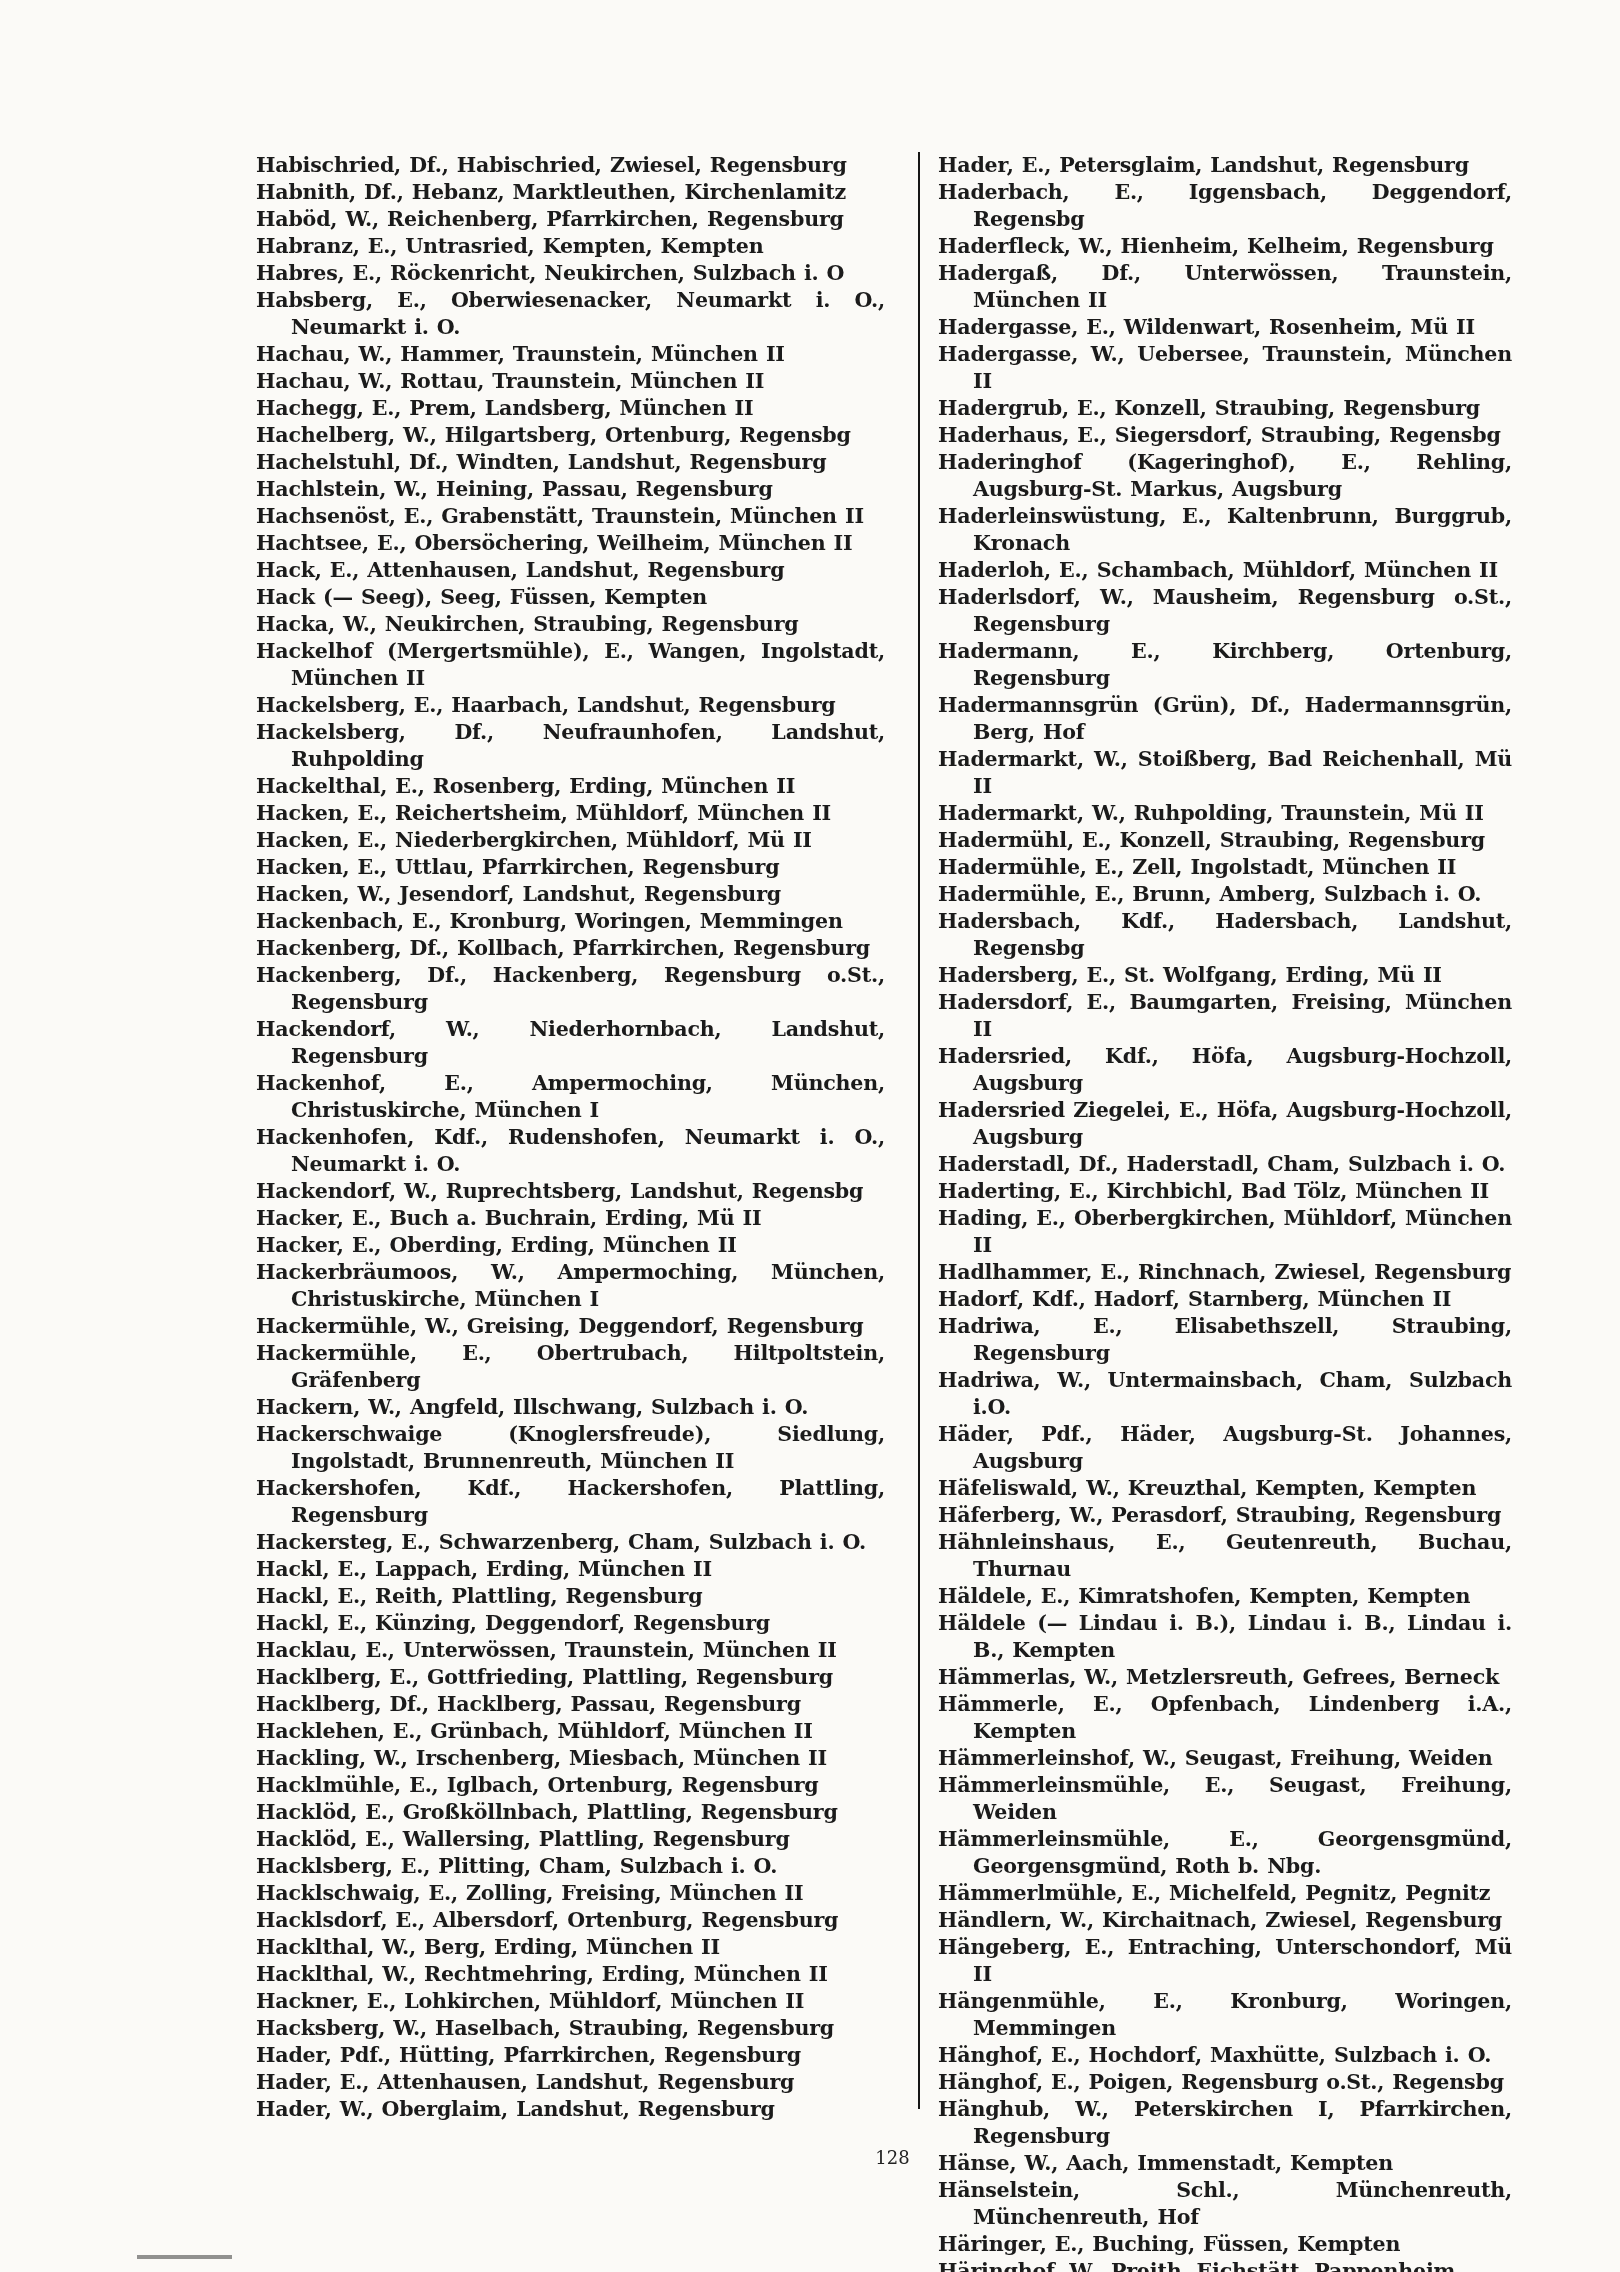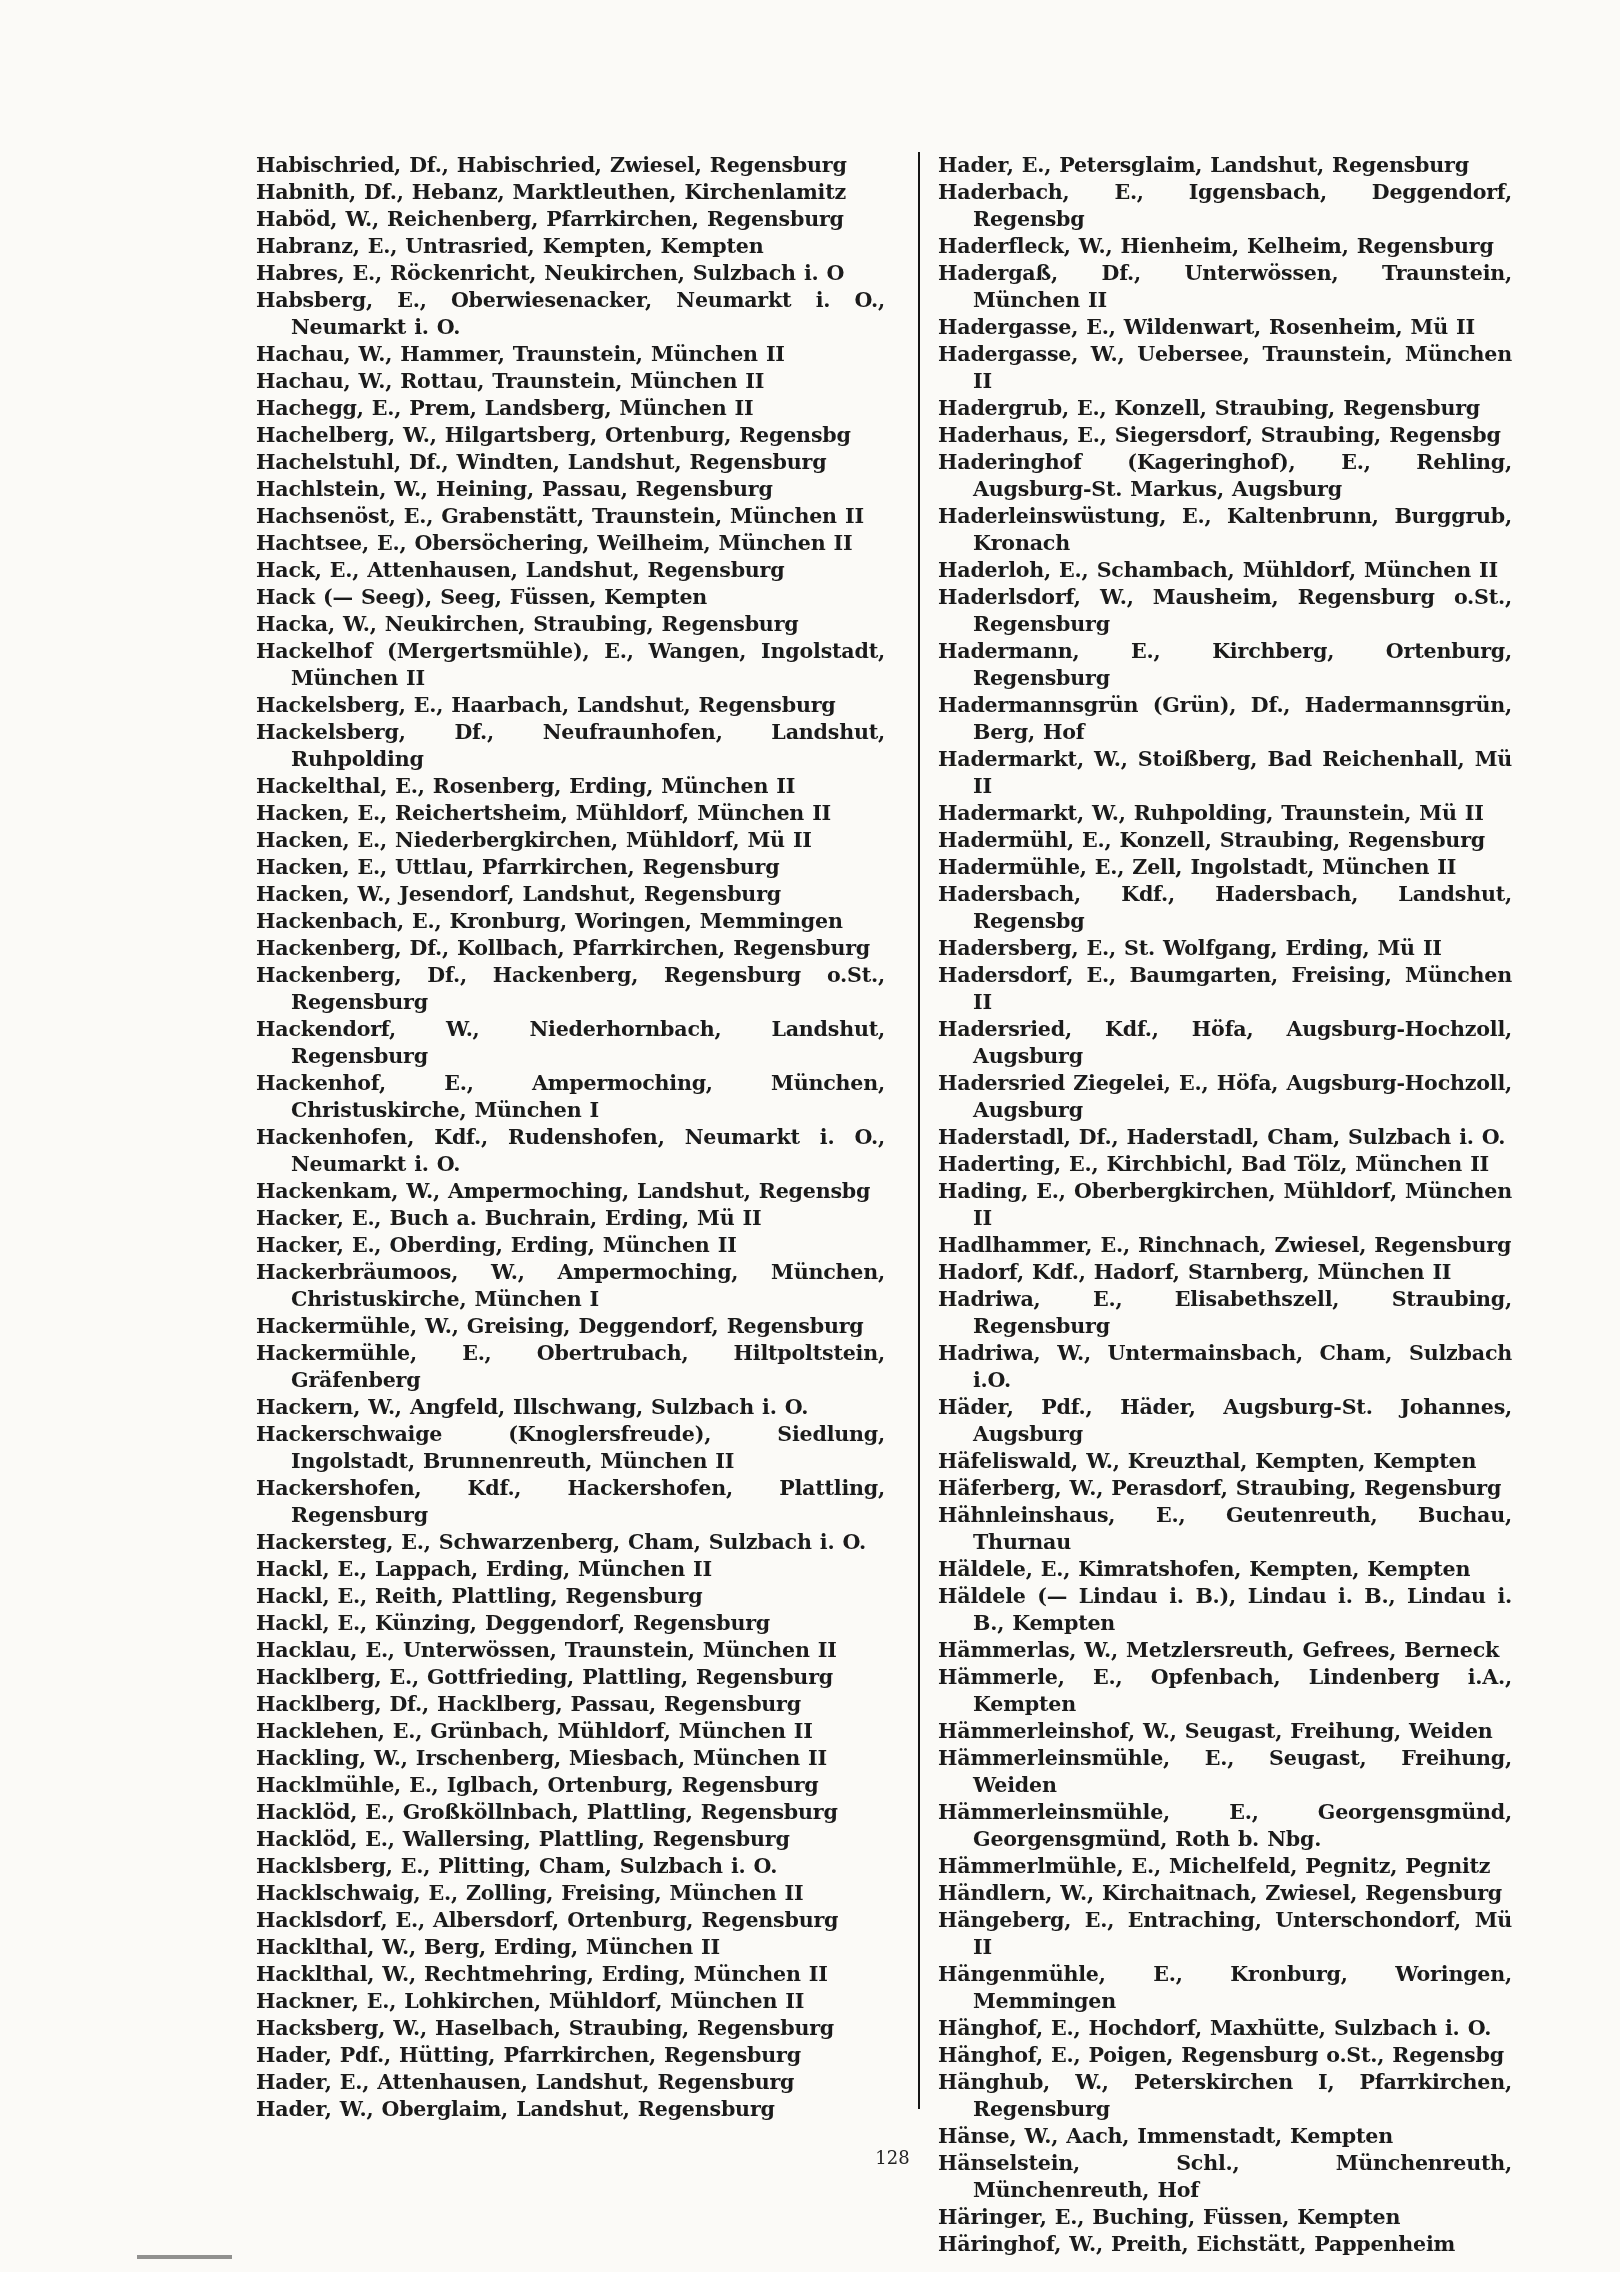--- a/index.html
+++ b/index.html
@@ -98,21 +98,21 @@
       <p class="entry">Hacken, E., Reichertsheim, Mühldorf, München II</p>
       <p class="entry">Hacken, E., Niederbergkirchen, Mühldorf, Mü II</p>
       <p class="entry">Hacken, E., Uttlau, Pfarrkirchen, Regensburg</p>
       <p class="entry">Hacken, W., Jesendorf, Landshut, Regensburg</p>
       <p class="entry">Hackenbach, E., Kronburg, Woringen, Memmingen</p>
       <p class="entry">Hackenberg, Df., Kollbach, Pfarrkirchen, Regensburg</p>
       <p class="entry">Hackenberg, Df., Hackenberg, Regensburg o.St., Regensburg</p>
       <p class="entry">Hackendorf, W., Niederhornbach, Landshut, Regensburg</p>
       <p class="entry">Hackenhof, E., Ampermoching, München, Christuskirche, München I</p>
       <p class="entry">Hackenhofen, Kdf., Rudenshofen, Neumarkt i. O., Neumarkt i. O.</p>
-      <p class="entry">Hackenkam, W., Ampermoching, Landshut, Regensbg</p>
+      <p class="entry">Hackendorf, W., Ruprechtsberg, Landshut, Regensbg</p>
       <p class="entry">Hacker, E., Buch a. Buchrain, Erding, Mü II</p>
       <p class="entry">Hacker, E., Oberding, Erding, München II</p>
       <p class="entry">Hackerbräumoos, W., Ampermoching, München, Christuskirche, München I</p>
       <p class="entry">Hackermühle, W., Greising, Deggendorf, Regensburg</p>
       <p class="entry">Hackermühle, E., Obertrubach, Hiltpoltstein, Gräfenberg</p>
       <p class="entry">Hackern, W., Angfeld, Illschwang, Sulzbach i. O.</p>
       <p class="entry">Hackerschwaige (Knoglersfreude), Siedlung, Ingolstadt, Brunnenreuth, München II</p>
       <p class="entry">Hackershofen, Kdf., Hackershofen, Plattling, Regensburg</p>
       <p class="entry">Hackersteg, E., Schwarzenberg, Cham, Sulzbach i. O.</p>
       <p class="entry">Hackl, E., Lappach, Erding, München II</p>
@@ -152,20 +152,21 @@
       <p class="entry">Haderinghof (Kageringhof), E., Rehling, Augsburg-St. Markus, Augsburg</p>
       <p class="entry">Haderleinswüstung, E., Kaltenbrunn, Burggrub, Kronach</p>
       <p class="entry">Haderloh, E., Schambach, Mühldorf, München II</p>
       <p class="entry">Haderlsdorf, W., Mausheim, Regensburg o.St., Regensburg</p>
       <p class="entry">Hadermann, E., Kirchberg, Ortenburg, Regensburg</p>
       <p class="entry">Hadermannsgrün (Grün), Df., Hadermannsgrün, Berg, Hof</p>
       <p class="entry">Hadermarkt, W., Stoißberg, Bad Reichenhall, Mü II</p>
       <p class="entry">Hadermarkt, W., Ruhpolding, Traunstein, Mü II</p>
       <p class="entry">Hadermühl, E., Konzell, Straubing, Regensburg</p>
       <p class="entry">Hadermühle, E., Zell, Ingolstadt, München II</p>
+      <p class="entry">Hadermühle, E., Brunn, Amberg, Sulzbach i. O.</p>
       <p class="entry">Hadersbach, Kdf., Hadersbach, Landshut, Regensbg</p>
       <p class="entry">Hadersberg, E., St. Wolfgang, Erding, Mü II</p>
       <p class="entry">Hadersdorf, E., Baumgarten, Freising, München II</p>
       <p class="entry">Hadersried, Kdf., Höfa, Augsburg-Hochzoll, Augsburg</p>
       <p class="entry">Hadersried Ziegelei, E., Höfa, Augsburg-Hochzoll, Augsburg</p>
       <p class="entry">Haderstadl, Df., Haderstadl, Cham, Sulzbach i. O.</p>
       <p class="entry">Haderting, E., Kirchbichl, Bad Tölz, München II</p>
       <p class="entry">Hading, E., Oberbergkirchen, Mühldorf, München II</p>
       <p class="entry">Hadlhammer, E., Rinchnach, Zwiesel, Regensburg</p>
       <p class="entry">Hadorf, Kdf., Hadorf, Starnberg, München II</p>

